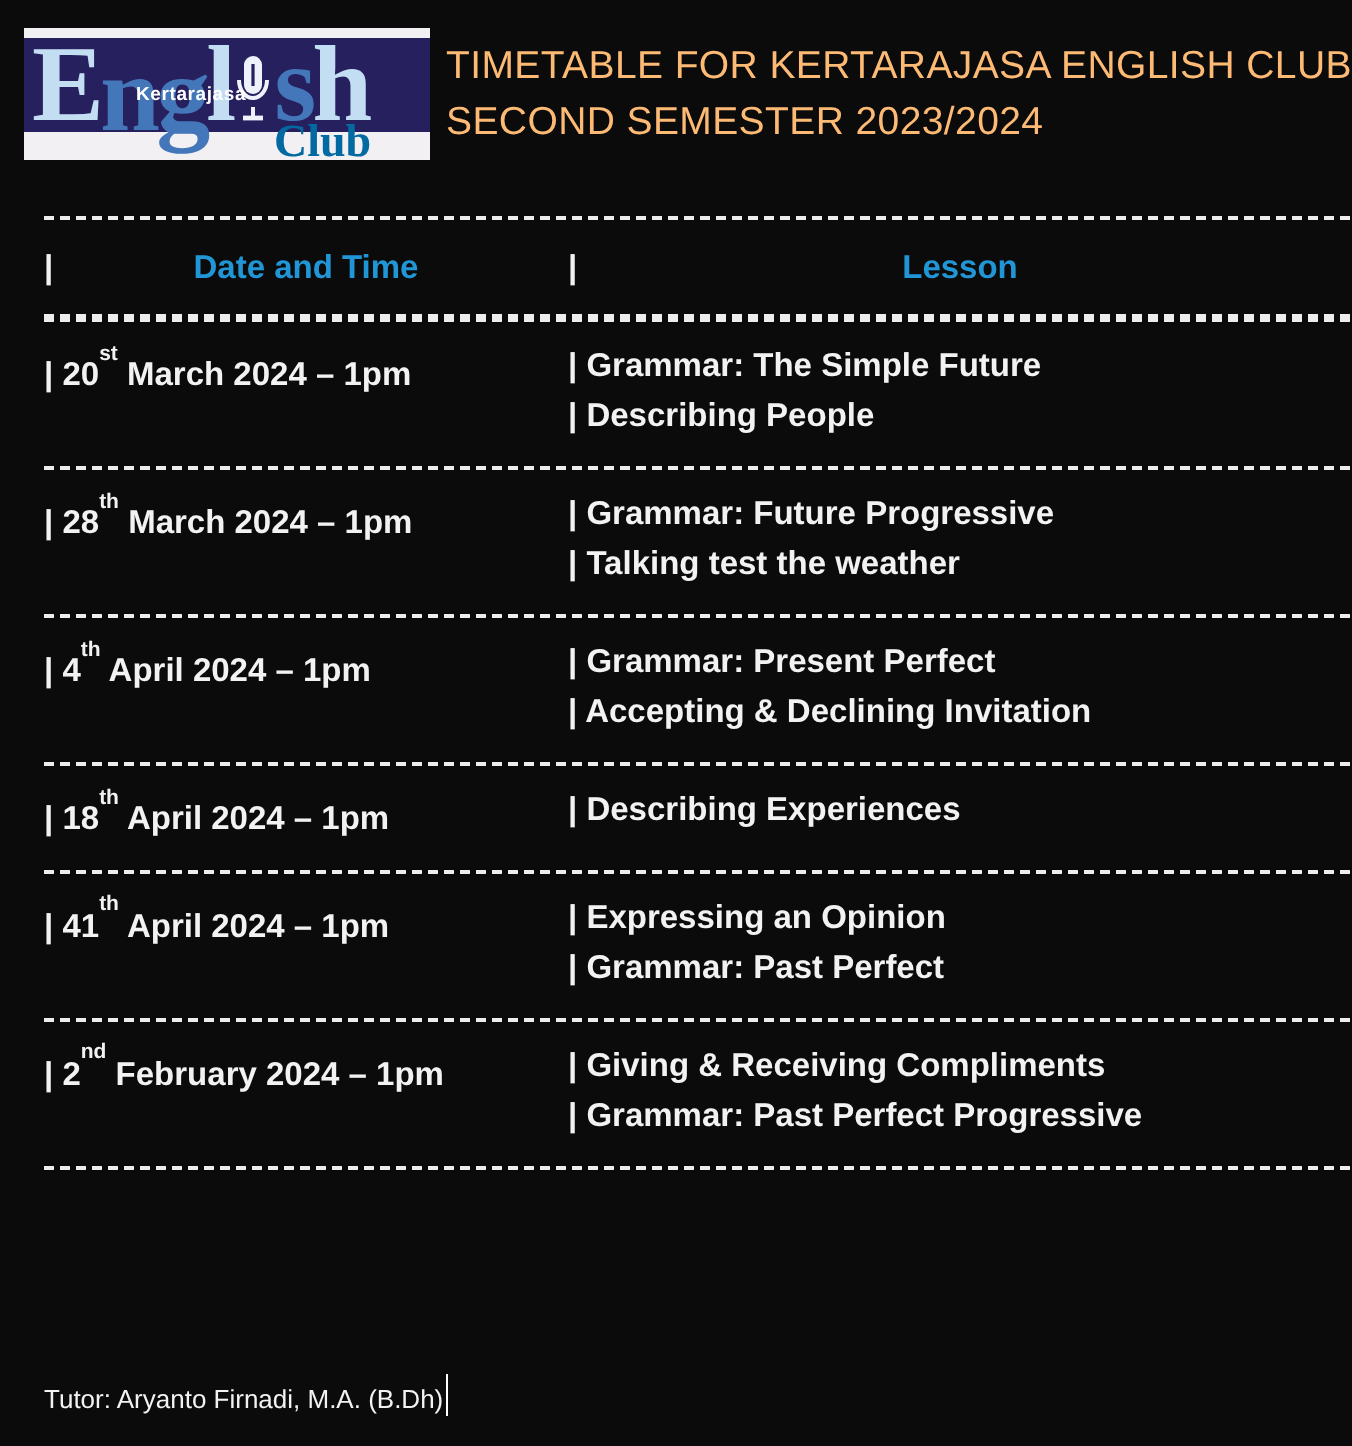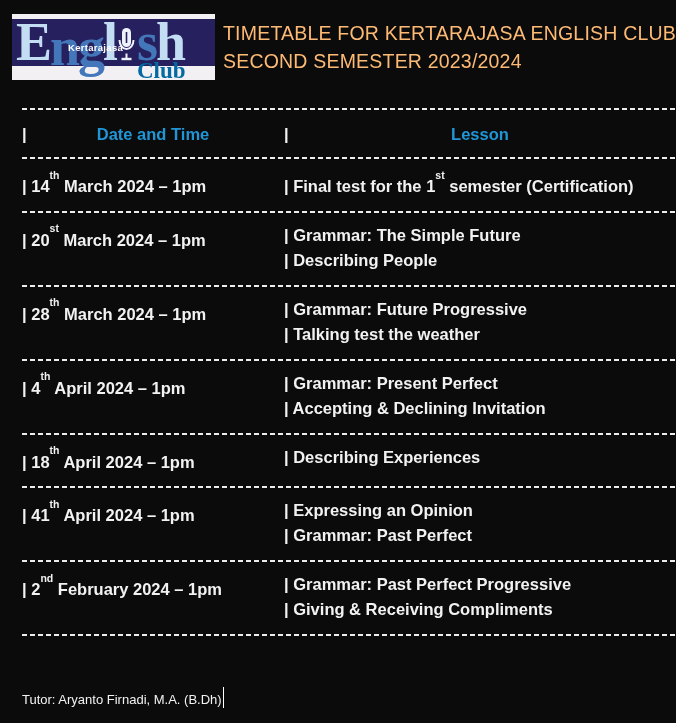--- a/index.html
+++ b/index.html
@@ -79,26 +79,20 @@
       <span class="pipe">|</span>
       <span>Date and Time</span>
     </div>
     <div class="th">
       <span class="pipe">|</span>
       <span>Lesson</span>
     </div>
   </div>
   <div>
       <div class="divider"></div>
-      <div class="trow">
-        <div class="cell"><span>| 14</span><sup class="ord">th</sup><span> March 2024 – 1pm</span></div>
-        <div class="cell">
-          <div><span>| Final test for the 1</span><sup class="ord">st</sup><span> semester (Certification)</span></div>
-        </div>
-      </div>
       <div class="divider"></div>
       <div class="trow">
         <div class="cell"><span>| 20</span><sup class="ord">st</sup><span> March 2024 – 1pm</span></div>
         <div class="cell">
           <div><span>| Grammar: The Simple Future</span></div>
           <div><span>| Describing People</span></div>
         </div>
       </div>
       <div class="divider"></div>
       <div class="trow">
@@ -128,22 +122,22 @@
         <div class="cell"><span>| 41</span><sup class="ord">th</sup><span> April 2024 – 1pm</span></div>
         <div class="cell">
           <div><span>| Expressing an Opinion</span></div>
           <div><span>| Grammar: Past Perfect</span></div>
         </div>
       </div>
       <div class="divider"></div>
       <div class="trow">
         <div class="cell"><span>| 2</span><sup class="ord">nd</sup><span> February 2024 – 1pm</span></div>
         <div class="cell">
+          <div><span>| Giving &amp; Receiving Compliments</span></div>
           <div><span>| Grammar: Past Perfect Progressive</span></div>
-          <div><span>| Giving &amp; Receiving Compliments</span></div>
         </div>
       </div>
       <div class="divider"></div>
     </div>
 </div>
 
 <div class="footer">
   <span>Tutor: Aryanto Firnadi, M.A. (B.Dh)</span><span class="cursor"></span>
 </div>
 

